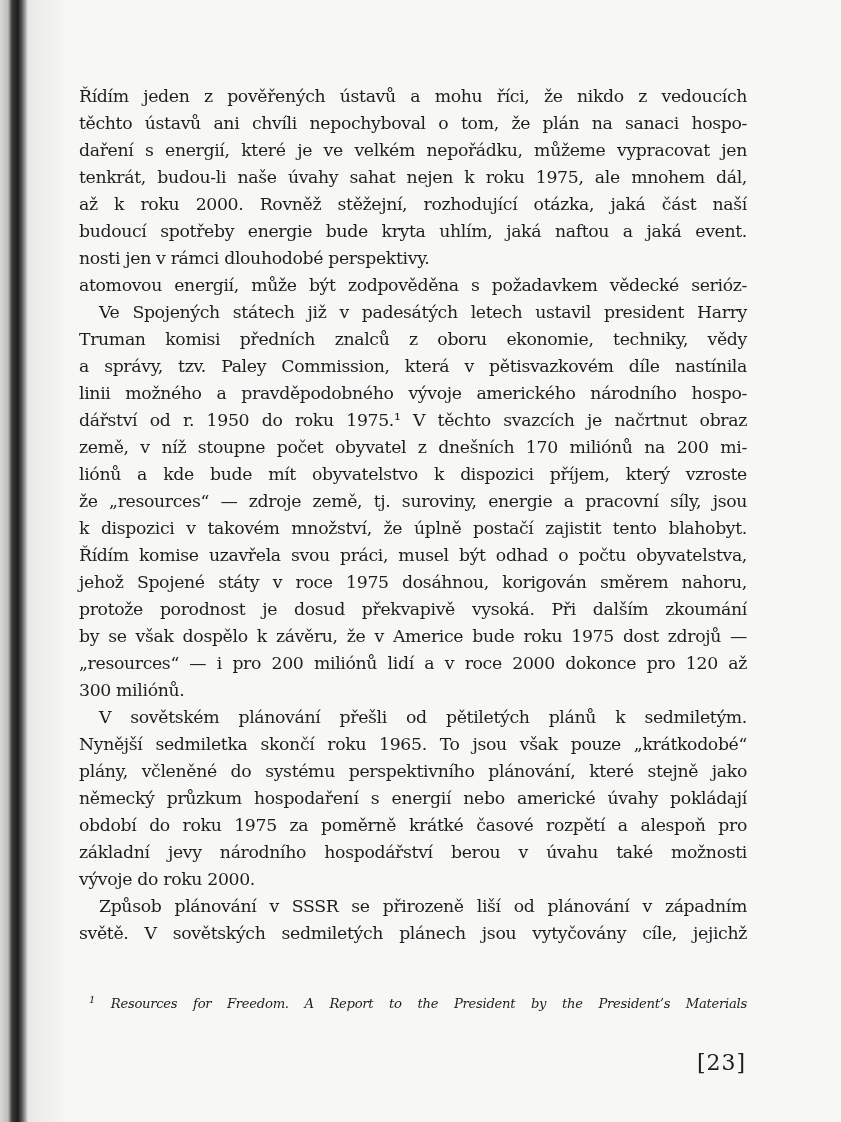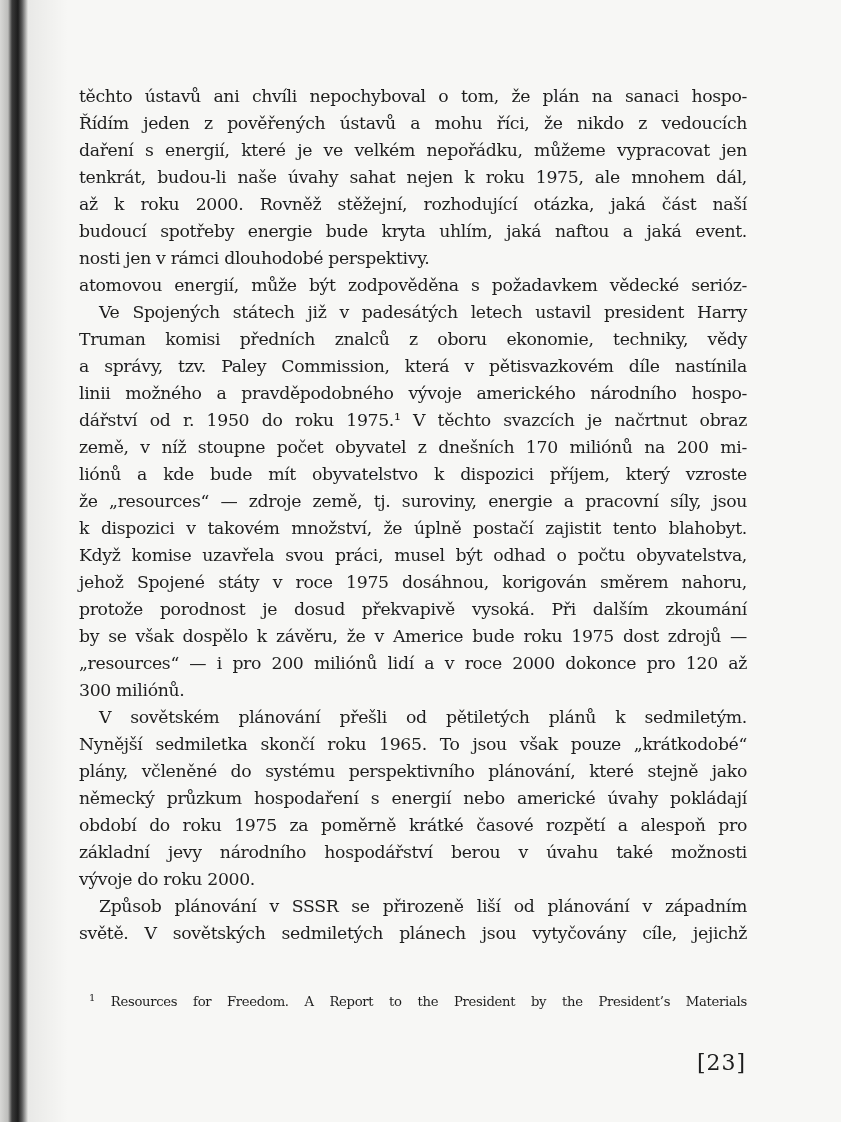--- a/index.html
+++ b/index.html
@@ -25,62 +25,62 @@
     font-size: 17.3px; letter-spacing: -0.35px;
     text-align: justify; text-align-last: justify;
     white-space: nowrap; overflow: visible;
   }
   .line.last { text-align-last: left; }
   .line.indent { padding-left: 20px; }
   .footnote-block {
     position: absolute; left: 79px; top: 988px; width: 668px;
   }
   .fn-line {
-    display: block; height: 19px; line-height: 19px;
+    display: block; height: 19px; line-height: 24px;
     font-size: 13.2px; letter-spacing: -0.3px;
-    text-align: justify; text-align-last: justify; white-space: nowrap;
+    text-align: justify; text-align-last: justify; white-space: nowrap; font-style: italic;
   }
   .fn-line.indent { padding-left: 10px; }
   .fn-line.last { text-align-last: left; }
   .sup { font-size: 10px; vertical-align: 5px; }
   .page-number {
     position: absolute; left: 697px; top: 1050px;
     font-size: 22px; letter-spacing: 1px; color: #1e1e1e; text-align: center;
   }
 </style>
 </head>
 <body>
 
 <div class="binding"></div>
 <div class="page-shade"></div>
 
 <div class="text-block">
 
   <div>
+    <span class="line">Řídím jeden z pověřených ústavů a mohu říci, že nikdo z vedoucích</span>
     <span class="line">těchto ústavů ani chvíli nepochyboval o tom, že plán na sanaci hospo-</span>
-    <span class="line">Řídím jeden z pověřených ústavů a mohu říci, že nikdo z vedoucích</span>
     <span class="line">daření s energií, které je ve velkém nepořádku, můžeme vypracovat jen</span>
     <span class="line">tenkrát, budou-li naše úvahy sahat nejen k roku 1975, ale mnohem dál,</span>
     <span class="line">až k roku 2000. Rovněž stěžejní, rozhodující otázka, jaká část naší</span>
     <span class="line">budoucí spotřeby energie bude kryta uhlím, jaká naftou a jaká event.</span>
     <span class="line last">nosti jen v rámci dlouhodobé perspektivy.</span>
     <span class="line">atomovou energií, může být zodpověděna s požadavkem vědecké serióz-</span>
   </div>
 
   <div>
     <span class="line indent">Ve Spojených státech již v padesátých letech ustavil president Harry</span>
     <span class="line">Truman komisi předních znalců z oboru ekonomie, techniky, vědy</span>
     <span class="line">a správy, tzv. Paley Commission, která v pětisvazkovém díle nastínila</span>
     <span class="line">linii možného a pravděpodobného vývoje amerického národního hospo-</span>
     <span class="line">dářství od r. 1950 do roku 1975.¹ V těchto svazcích je načrtnut obraz</span>
     <span class="line">země, v níž stoupne počet obyvatel z dnešních 170 miliónů na 200 mi-</span>
     <span class="line">liónů a kde bude mít obyvatelstvo k dispozici příjem, který vzroste</span>
     <span class="line">že „resources“ — zdroje země, tj. suroviny, energie a pracovní síly, jsou</span>
     <span class="line">k dispozici v takovém množství, že úplně postačí zajistit tento blahobyt.</span>
-    <span class="line">Když komise uzavřela svou práci, musel být odhad o počtu obyvatelstva,</span>
+    <span class="line">Řídím komise uzavřela svou práci, musel být odhad o počtu obyvatelstva,</span>
     <span class="line">jehož Spojené státy v roce 1975 dosáhnou, korigován směrem nahoru,</span>
     <span class="line">protože porodnost je dosud překvapivě vysoká. Při dalším zkoumání</span>
     <span class="line">by se však dospělo k závěru, že v Americe bude roku 1975 dost zdrojů —</span>
     <span class="line">„resources“ — i pro 200 miliónů lidí a v roce 2000 dokonce pro 120 až</span>
     <span class="line last">300 miliónů.</span>
   </div>
 
   <div>
     <span class="line indent">V sovětském plánování přešli od pětiletých plánů k sedmiletým.</span>
     <span class="line">Nynější sedmiletka skončí roku 1965. To jsou však pouze „krátkodobé“</span>

